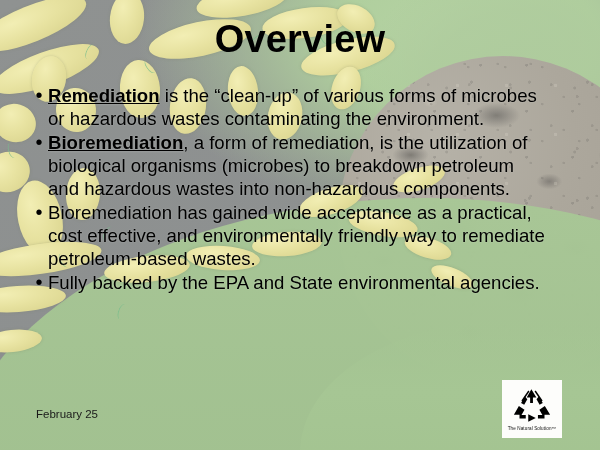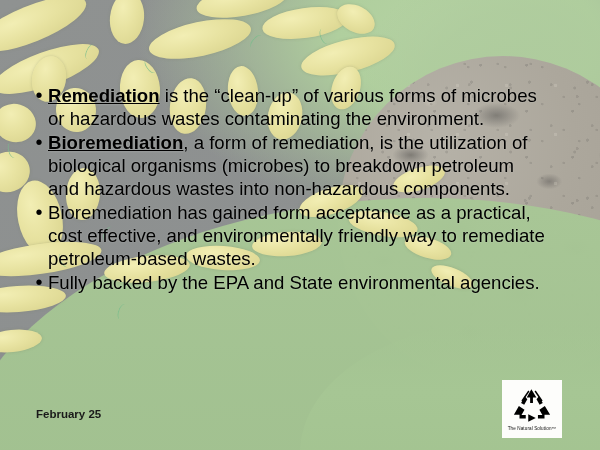--- a/index.html
+++ b/index.html
@@ -162,21 +162,20 @@
     margin-top: 24px;
   }
 
   
   .date {
     position: absolute;
     left: 36px;
     top: 408px;
     font-size: 11.5px;
     color: #1a1a1a;
-    font-weight: bold;
   }
   .logo {
     position: absolute;
     left: 502px;
     top: 380px;
     width: 60px;
     height: 58px;
     background: #fdfdfb;
     display: flex;
     flex-direction: column;
@@ -239,36 +238,37 @@
     <div class="flag" style="left:86px;top:44px;transform:rotate(25deg);"></div>
     <div class="flag" style="left:146px;top:58px;transform:rotate(-35deg);"></div>
     <div class="flag" style="left:252px;top:34px;transform:rotate(40deg);"></div>
     <div class="flag" style="left:320px;top:28px;transform:rotate(-20deg);"></div>
     <div class="flag" style="left:104px;top:226px;transform:rotate(30deg);"></div>
     <div class="flag" style="left:60px;top:252px;transform:rotate(-30deg);"></div>
     <div class="flag" style="left:118px;top:304px;transform:rotate(18deg);"></div>
     <div class="flag" style="left:8px;top:142px;transform:rotate(-15deg);"></div>
   </div>
 
+  <div class="title">Overview</div>
 
   <div class="body">
 
     <div class="bullet-row">
       <div class="bullet-dot">•</div>
       <div class="bullet-text"><span class="kw">Remediation</span><span> is the “clean-up” of various forms of microbes or hazardous wastes contaminating the environment.</span></div>
     </div>
 
     <div class="bullet-row">
       <div class="bullet-dot">•</div>
       <div class="bullet-text"><span class="kw">Bioremediation</span><span>, a form of remediation, is the utilization of biological organisms (microbes) to breakdown petroleum and hazardous wastes into non-hazardous components.</span></div>
     </div>
 
     <div class="bullet-row">
       <div class="bullet-dot">•</div>
-      <div class="bullet-text"><span>Bioremediation has gained form acceptance as a practical, cost effective, and environmentally friendly way to remediate petroleum-based wastes.</span></div>
+      <div class="bullet-text"><span>Bioremediation has gained wide acceptance as a practical, cost effective, and environmentally friendly way to remediate petroleum-based wastes.</span></div>
     </div>
 
     <div class="bullet-row">
       <div class="bullet-dot">•</div>
       <div class="bullet-text"><span>Fully backed by the EPA and State environmental agencies.</span></div>
     </div>
 
   </div>
 
   <div class="date">February 25</div>

